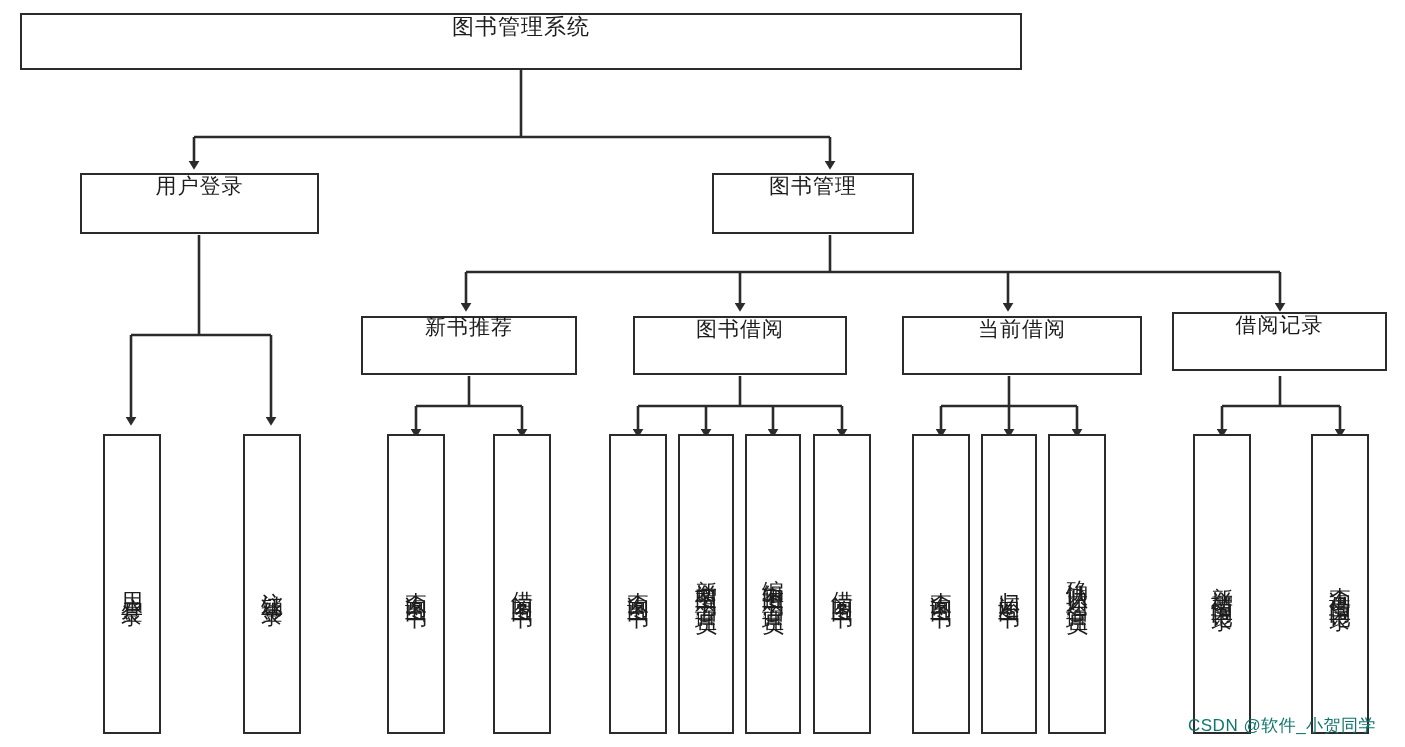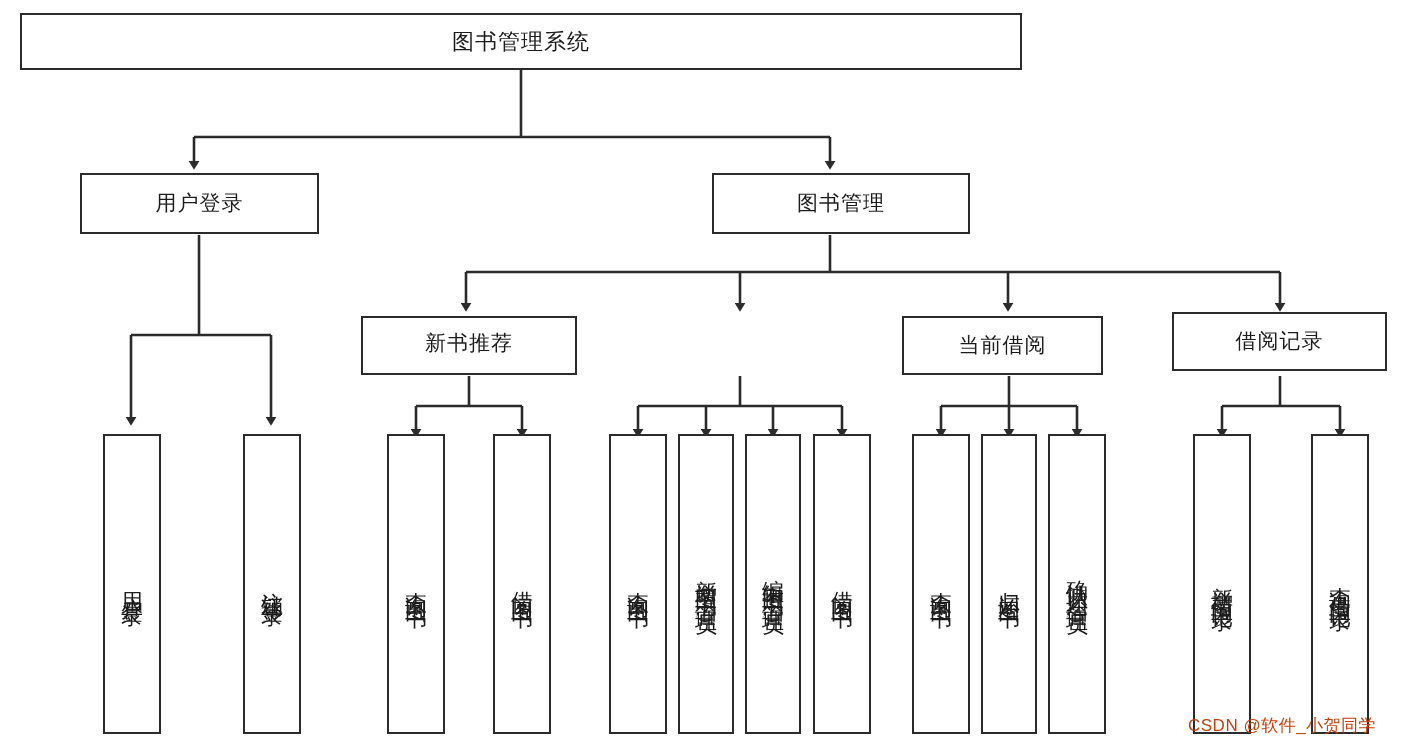--- a/index.html
+++ b/index.html
@@ -10,21 +10,21 @@
   }
   #canvas{position:relative;width:1405px;height:747px;background:#fff;}
   svg#edges{position:absolute;left:0;top:0;width:1405px;height:747px;}
 
   .node{
     position:absolute;
     box-sizing:border-box;
     background:#ffffff;
     border:2px solid #2b2b2b;
     display:flex;
-    align-items:center;
+    align-items:flex-start;
     justify-content:center;
     color:#1c1c1c;
   }
   .node .lbl{
     display:block;
     line-height:1.05;
     white-space:nowrap;
   }
   
   .h-node .lbl{font-size:21px;letter-spacing:1px;}
@@ -38,21 +38,21 @@
     font-size:22px;
     letter-spacing:5px;
     line-height:1;
     white-space:nowrap;
   }
 
   .watermark{
     position:absolute;
     left:1188px;top:714px;
     font-size:17px;
-    color:#c2410c;
+    color:#0f766e;
     white-space:nowrap;
     letter-spacing:0.5px;
   }
 </style>
 </head>
 <body>
 
 <div id="canvas">
 
   <svg id="edges" viewBox="0 0 1405 747" xmlns="http://www.w3.org/2000/svg">
@@ -105,28 +105,31 @@
     </g>
   </svg>
 
   <div class="node root h-node" style="left:20px;top:13px;width:1002px;height:57px;">
     <span class="lbl">图书管理系统</span>
   </div>
 
   <div class="node h-node" style="left:80px;top:173px;width:239px;height:61px;">
     <span class="lbl">用户登录</span>
   </div>
-  <div class="node h-node" style="left:712px;top:173px;width:258px;height:61px;">
+  <div class="node h-node" style="left:712px;top:173px;width:202px;height:61px;">
     <span class="lbl">图书管理</span>
   </div>
 
   <div class="node h-node" style="left:361px;top:316px;width:216px;height:59px;font-family:Liberation Mono, monospace;">
     <span class="lbl">新书推荐</span>
   </div>
-  <div class="node h-node" style="left:902px;top:316px;width:201px;height:59px;">
+  <div class="node h-node" style="left:633px;top:316px;width:214px;height:59px;">
+    <span class="lbl">图书借阅</span>
+  </div>
+  <div class="node h-node" style="left:902px;top:316px;width:240px;height:59px;">
     <span class="lbl">当前借阅</span>
   </div>
   <div class="node h-node" style="left:1172px;top:312px;width:215px;height:59px;">
     <span class="lbl">借阅记录</span>
   </div>
 
   <div class="node v-node" style="left:103px;top:434px;width:58px;height:300px;">
     <span class="lbl">用户登录</span>
   </div>
   <div class="node v-node" style="left:243px;top:434px;width:58px;height:300px;">

